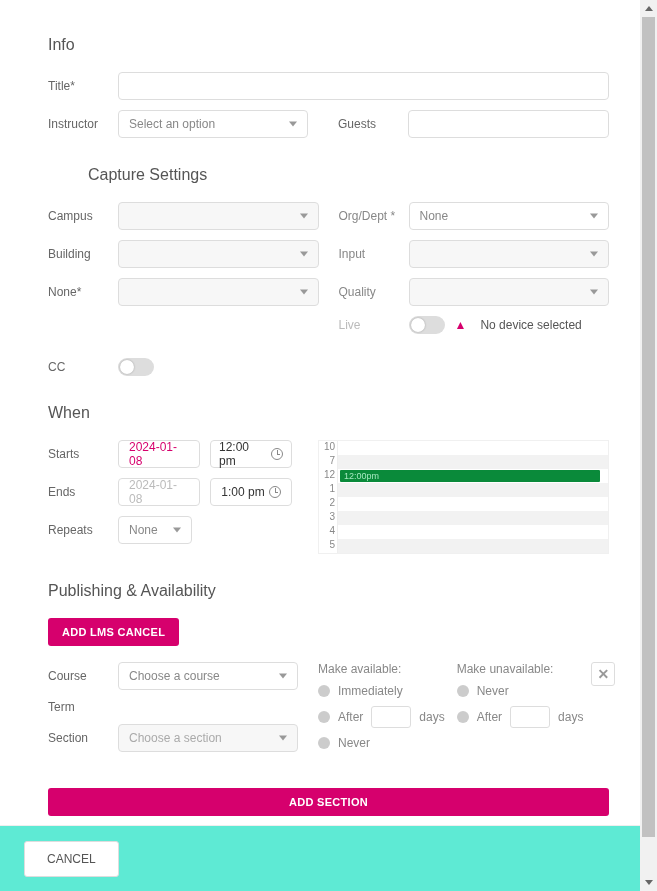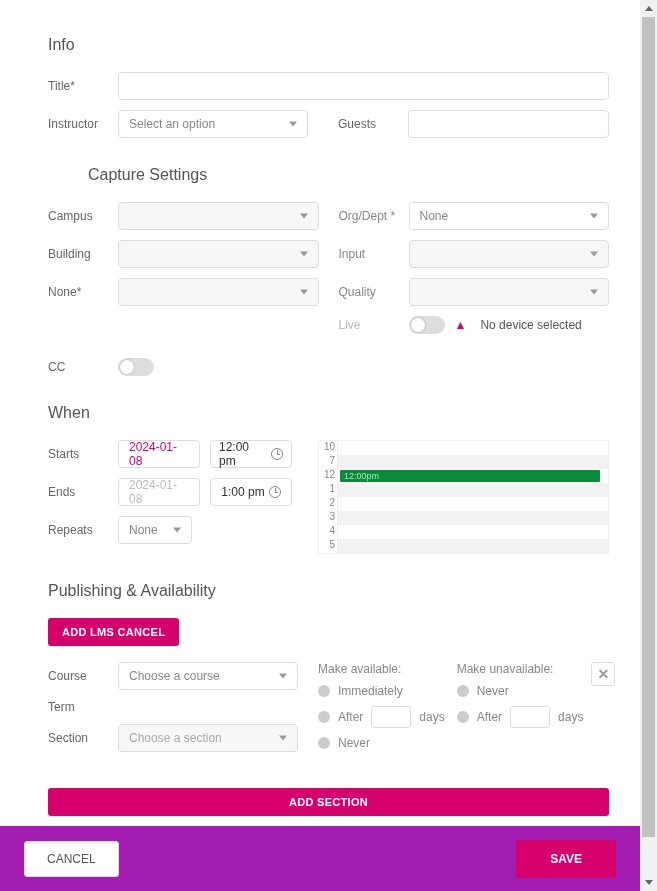--- a/index.html
+++ b/index.html
@@ -37,21 +37,21 @@
 .tl-event { position: absolute; left: 2px; right: 8px; top: 1px; bottom: 1px; background: #0a8a3a; color: #a5e8bf; font-size: 9px; padding-left: 4px; display: flex; align-items: center; border-radius: 1px; }
 .pink-btn { background: #d6006d; color: #fff; border: none; border-radius: 3px; padding: 8px 14px; font-size: 11px; font-weight: bold; cursor: pointer; letter-spacing: 0.3px; }
 .pink-btn.wide { width: 100%; text-align: center; }
 .radio { width: 12px; height: 12px; border-radius: 50%; background: #ccc; flex-shrink: 0; display: inline-block; }
 .pub-cols { display: flex; gap: 12px; }
 .pub-col { flex: 1; }
 .pub-head { color: #888; font-size: 12px; margin-bottom: 8px; }
 .pub-opt { display: flex; align-items: center; gap: 8px; color: #888; font-size: 12px; margin-bottom: 8px; }
 .days-input { width: 40px; height: 22px; border: 1px solid #ddd; border-radius: 3px; }
 .close-btn { width: 24px; height: 24px; border: 1px solid #ddd; border-radius: 3px; display: flex; align-items: center; justify-content: center; color: #999; cursor: pointer; font-size: 14px; font-weight: bold; }
-.footer { position: absolute; left: 0; right: 17px; bottom: 0; height: 66px; border-top: 1px solid #eee; display: flex; align-items: center; justify-content: space-between; padding: 0 24px; background: #a21caf; }
+.footer { position: absolute; left: 0; right: 17px; bottom: 0; height: 66px; border-top: 1px solid #eee; display: flex; align-items: center; justify-content: space-between; padding: 0 24px; background: #5eead4; }
 .cancel-btn { background: #fff; border: 1px solid #ddd; border-radius: 3px; padding: 10px 22px; font-size: 12px; color: #555; cursor: pointer; }
 .save-btn { background: #d6006d; color: #fff; border: none; border-radius: 3px; padding: 12px 34px; font-size: 12px; font-weight: bold; cursor: pointer; }
 .scrollbar { position: absolute; right: 0; top: 0; bottom: 0; width: 17px; background: #f1f1f1; }
 .scrollbar-thumb { position: absolute; left: 2px; right: 2px; top: 17px; height: 820px; background: #c1c1c1; }
 .scrollbar-arrow { position: absolute; left: 0; right: 0; height: 17px; display: flex; align-items: center; justify-content: center; background: #f1f1f1; cursor: pointer; }
 .scrollbar-arrow.up { top: 0; }
 .scrollbar-arrow.down { bottom: 0; }
 .arr-up { width: 0; height: 0; border-left: 4px solid transparent; border-right: 4px solid transparent; border-bottom: 5px solid #666; }
 .arr-down { width: 0; height: 0; border-left: 4px solid transparent; border-right: 4px solid transparent; border-top: 5px solid #666; }
 .when-block { display: flex; gap: 24px; }
@@ -265,21 +265,20 @@
         <div class="close-btn">✕</div>
       </div>
     </div>
 
     <button class="pink-btn wide" style="margin-top:26px;">ADD SECTION</button>
 
   </div>
 
   <div class="footer">
     <button class="cancel-btn">CANCEL</button>
-    <button class="save-btn">SAVE</button>
   </div>
 
   <div class="scrollbar">
     <div class="scrollbar-arrow up">
         <div class="arr-up"></div>
       </div>
     <div class="scrollbar-thumb"></div>
     <div class="scrollbar-arrow down">
         <div class="arr-down"></div>
       </div>

